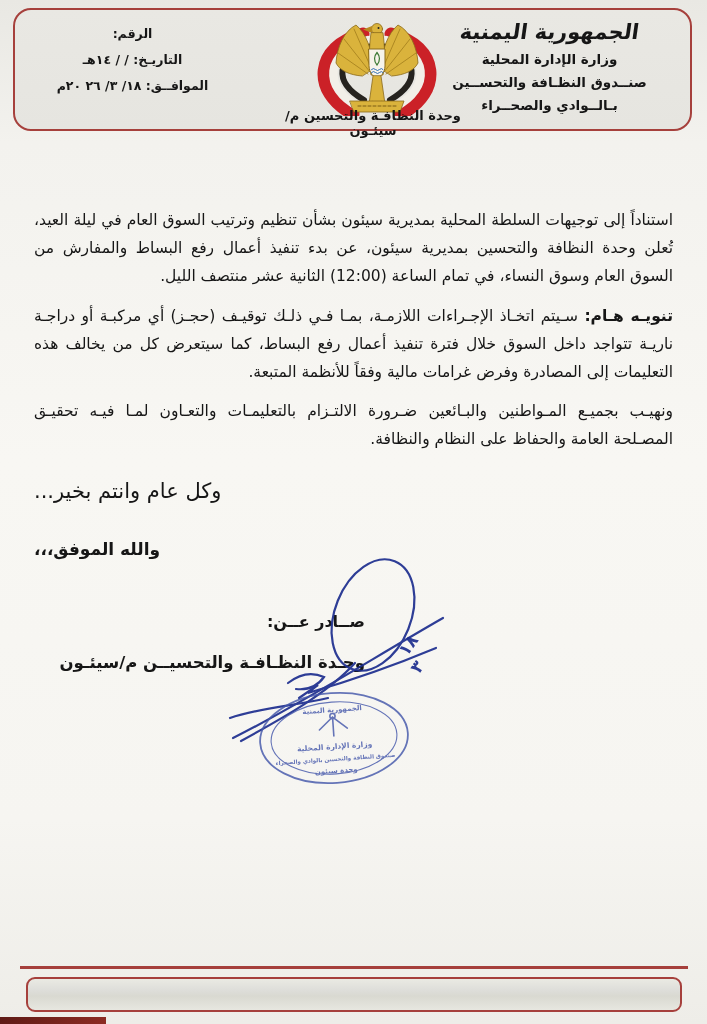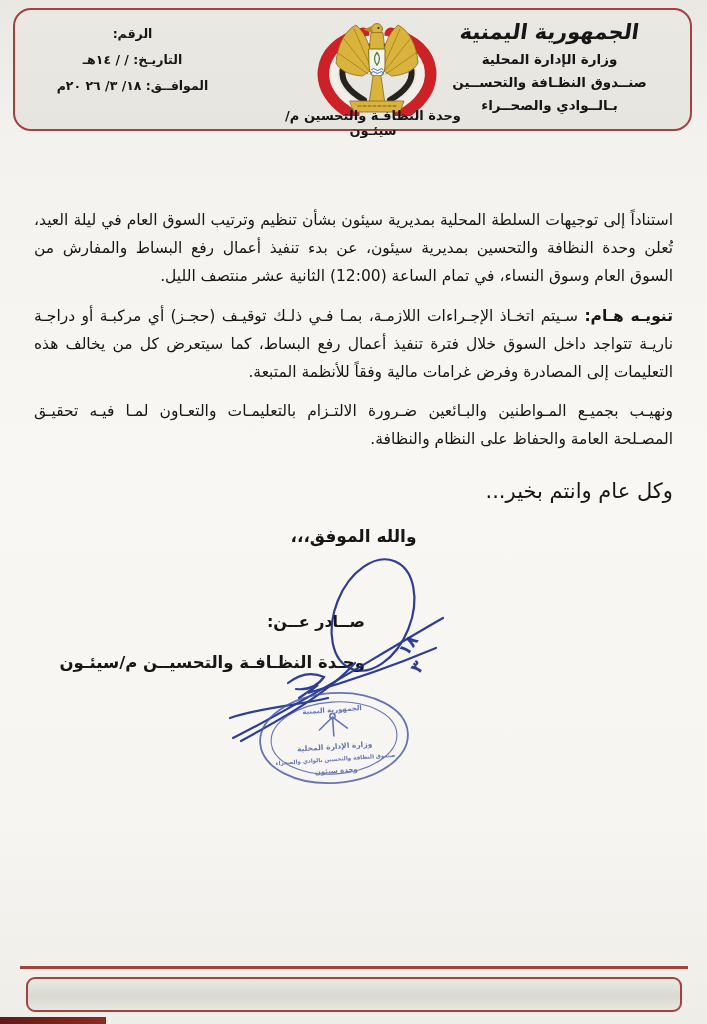--- a/index.html
+++ b/index.html
@@ -23,22 +23,22 @@
   .hdr-field{margin-bottom:11px;white-space:nowrap;}
   .emblem{position:absolute;left:287px;top:10px;}
   .unit-name{position:absolute;left:253px;top:98px;width:210px;text-align:center;font-size:13px;font-weight:bold;}
   
   .title{position:absolute;top:153px;left:0;right:0;text-align:center;}
   .title-inner{display:inline-block;font-size:19px;font-weight:bold;border-bottom:2.5px solid #141414;padding:0 6px 6px;}
   
   .body-text{position:absolute;top:206px;right:34px;left:34px;font-size:15.5px;line-height:1.82;text-align:justify;}
   .body-text p{margin:0 0 11px;}
   .notice{font-weight:bold;}
-  .closing{margin-top:18px;text-align:right;font-size:21px;}
-  .blessing{margin-top:11px;text-align:center;font-size:17px;font-weight:bold;}
+  .closing{margin-top:18px;text-align:left;font-size:21px;}
+  .blessing{margin-top:24px;text-align:left;font-size:17px;font-weight:bold;}
   
   .issued{position:absolute;top:612px;right:342px;text-align:right;white-space:nowrap;}
   .issued-label{font-size:16px;font-weight:bold;letter-spacing:.5px;}
   .issued-unit{font-size:16.5px;font-weight:bold;margin-top:22px;}
   
   .signature{position:absolute;left:213px;top:548px;pointer-events:none;}
   .stamp{position:absolute;left:250px;top:686px;pointer-events:none;opacity:.82;}
   
   .footer-line{position:absolute;left:20px;top:966px;width:668px;height:2.5px;background:#a6403c;}
   .footer-box{

